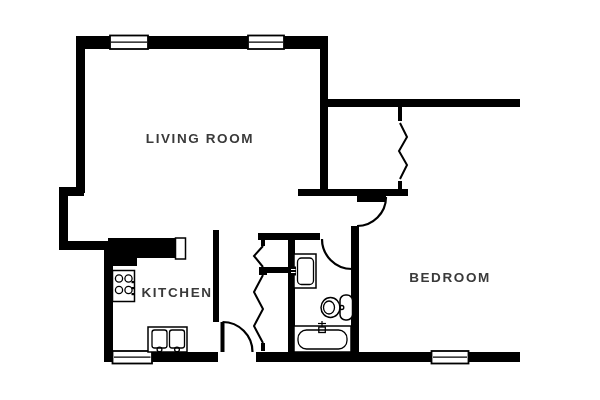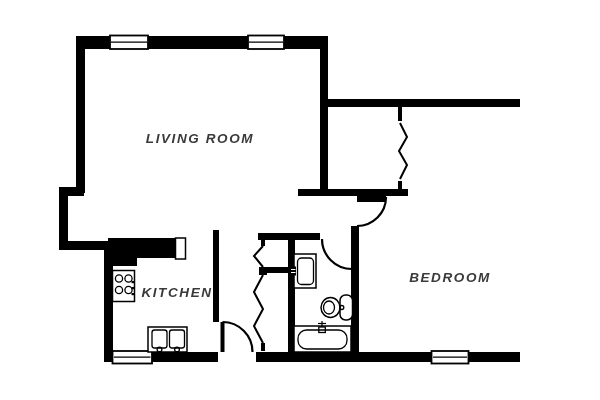--- a/index.html
+++ b/index.html
@@ -1,16 +1,16 @@
 <!DOCTYPE html>
 <html><head>
 <meta charset="utf-8">
 <style>
   html,body{margin:0;padding:0;background:#ffffff;}
-  .plan-wrap{position:relative;width:520px;height:400px;background:#ffffff;overflow:hidden;font-style:italic;}
+  .plan-wrap{position:relative;width:520px;height:400px;background:#ffffff;overflow:hidden;}
   svg{display:block;}
   .room-label{
     font-family:"Liberation Sans","DejaVu Sans",sans-serif;
     font-size:13.5px;
     font-weight:600;
     letter-spacing:1.6px;
   }
   .wall{stroke:none;}
   .win{fill:#ffffff;stroke:#000;stroke-width:1.8;}
   .winline{stroke:#000;stroke-width:1.2;}

